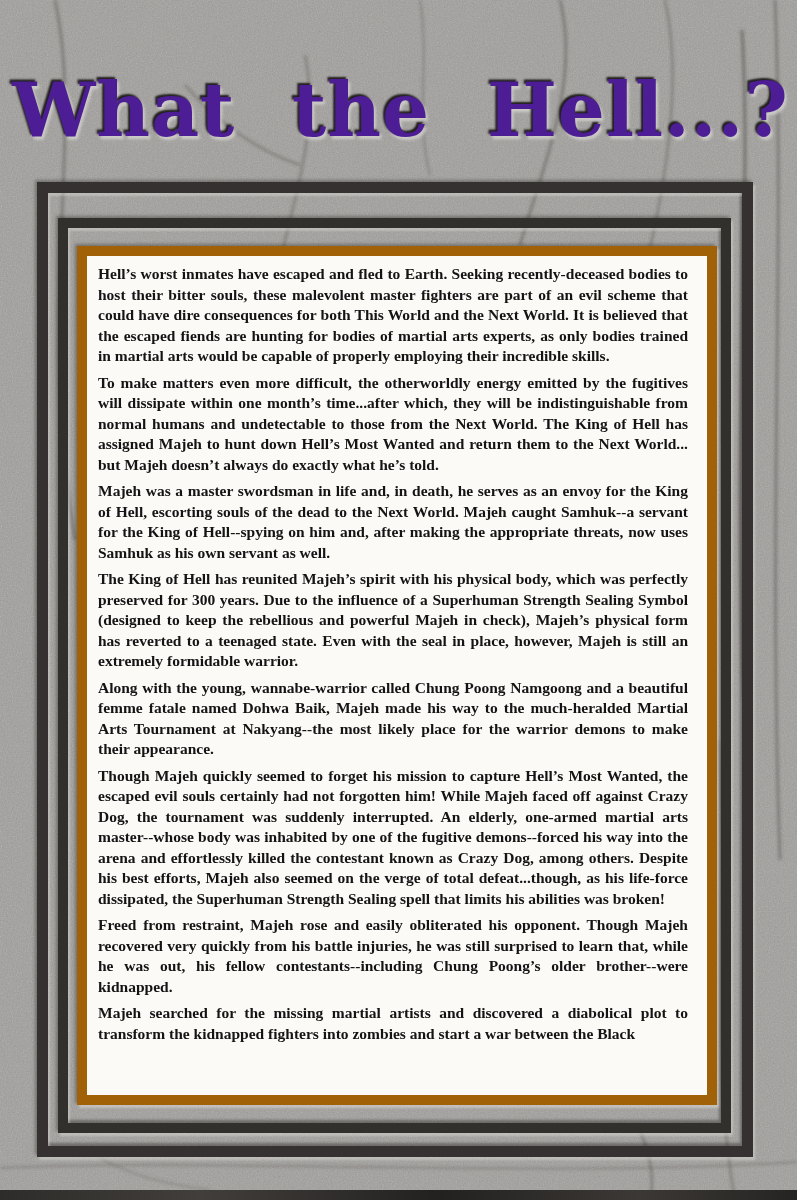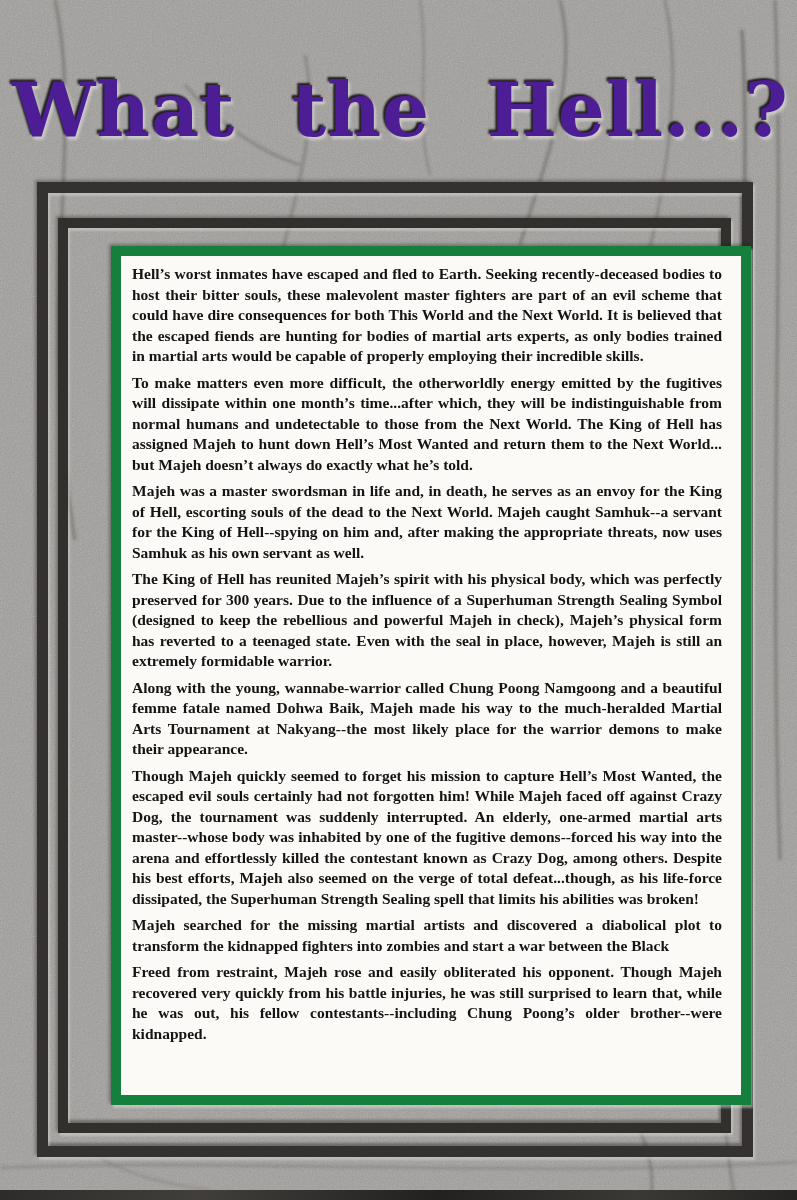--- a/index.html
+++ b/index.html
@@ -29,23 +29,23 @@
   }
   .frame-middle{
     left:58px;top:218px;width:673px;height:915px;
     border:10px solid #31302d;
     box-shadow:2px 3px 2px rgba(225,222,218,0.45), -2px -2px 3px rgba(25,23,21,0.35),
                inset 2px 3px 2px rgba(225,222,218,0.4), inset -2px -3px 3px rgba(25,23,21,0.4);
   }
   
   .panel{
     position:absolute;left:77px;top:246px;width:640px;height:859px;
-    box-sizing:border-box;border:10px solid #15803d;background:#fbfaf7;
+    box-sizing:border-box;border:10px solid #a16207;background:#fbfaf7;
     box-shadow:2px 3px 2px rgba(225,222,218,0.5), -2px -2px 3px rgba(25,23,21,0.35);
-    padding:8px 19px 8px 11px;overflow:hidden;margin-left:34px;
+    padding:8px 19px 8px 11px;overflow:hidden;
   }
   .panel p{
     margin:0 0 6px 0;
     font-family:"Liberation Serif", serif;font-weight:bold;
     font-size:15.5px;line-height:20.5px;
     color:#141414;text-align:justify;
   }
   
   .bottom-strip{
     position:absolute;left:0;right:0;bottom:0;height:10px;
@@ -90,19 +90,19 @@
   <div class="frame frame-outer"></div>
   <div class="frame frame-middle"></div>
 
   <div class="panel">
     <p>Hell’s worst inmates have escaped and fled to Earth. Seeking recently-deceased bodies to host their bitter souls, these malevolent master fighters are part of an evil scheme that could have dire consequences for both This World and the Next World. It is believed that the escaped fiends are hunting for bodies of martial arts experts, as only bodies trained in martial arts would be capable of properly employing their incredible skills.</p>
     <p>To make matters even more difficult, the otherworldly energy emitted by the fugitives will dissipate within one month’s time...after which, they will be indistinguishable from normal humans and undetectable to those from the Next World. The King of Hell has assigned Majeh to hunt down Hell’s Most Wanted and return them to the Next World... but Majeh doesn’t always do exactly what he’s told.</p>
     <p>Majeh was a master swordsman in life and, in death, he serves as an envoy for the King of Hell, escorting souls of the dead to the Next World. Majeh caught Samhuk--a servant for the King of Hell--spying on him and, after making the appropriate threats, now uses Samhuk as his own servant as well.</p>
     <p>The King of Hell has reunited Majeh’s spirit with his physical body, which was perfectly preserved for 300 years. Due to the influence of a Superhuman Strength Sealing Symbol (designed to keep the rebellious and powerful Majeh in check), Majeh’s physical form has reverted to a teenaged state. Even with the seal in place, however, Majeh is still an extremely formidable warrior.</p>
     <p>Along with the young, wannabe-warrior called Chung Poong Namgoong and a beautiful femme fatale named Dohwa Baik, Majeh made his way to the much-heralded Martial Arts Tournament at Nakyang--the most likely place for the warrior demons to make their appearance.</p>
     <p>Though Majeh quickly seemed to forget his mission to capture Hell’s Most Wanted, the escaped evil souls certainly had not forgotten him! While Majeh faced off against Crazy Dog, the tournament was suddenly interrupted. An elderly, one-armed martial arts master--whose body was inhabited by one of the fugitive demons--forced his way into the arena and effortlessly killed the contestant known as Crazy Dog, among others. Despite his best efforts, Majeh also seemed on the verge of total defeat...though, as his life-force dissipated, the Superhuman Strength Sealing spell that limits his abilities was broken!</p>
+    <p>Freed from restraint, Majeh rose and easily obliterated his opponent. Though Majeh recovered very quickly from his battle injuries, he was still surprised to learn that, while he was out, his fellow contestants--including Chung Poong’s older brother--were kidnapped.</p>
     <p>Majeh searched for the missing martial artists and discovered a diabolical plot to transform the kidnapped fighters into zombies and start a war between the Black</p>
-    <p>Freed from restraint, Majeh rose and easily obliterated his opponent. Though Majeh recovered very quickly from his battle injuries, he was still surprised to learn that, while he was out, his fellow contestants--including Chung Poong’s older brother--were kidnapped.</p>
   </div>
 
   <div class="bottom-strip"></div>
 
 </div>
 
 </body></html>

